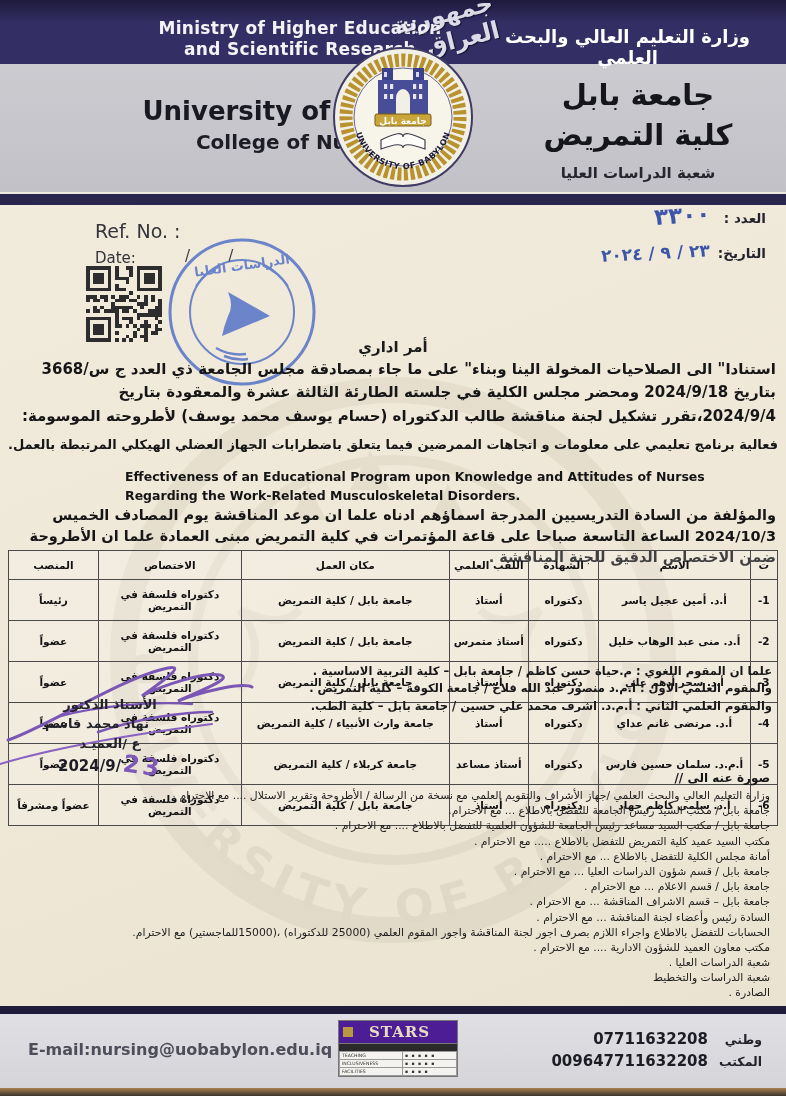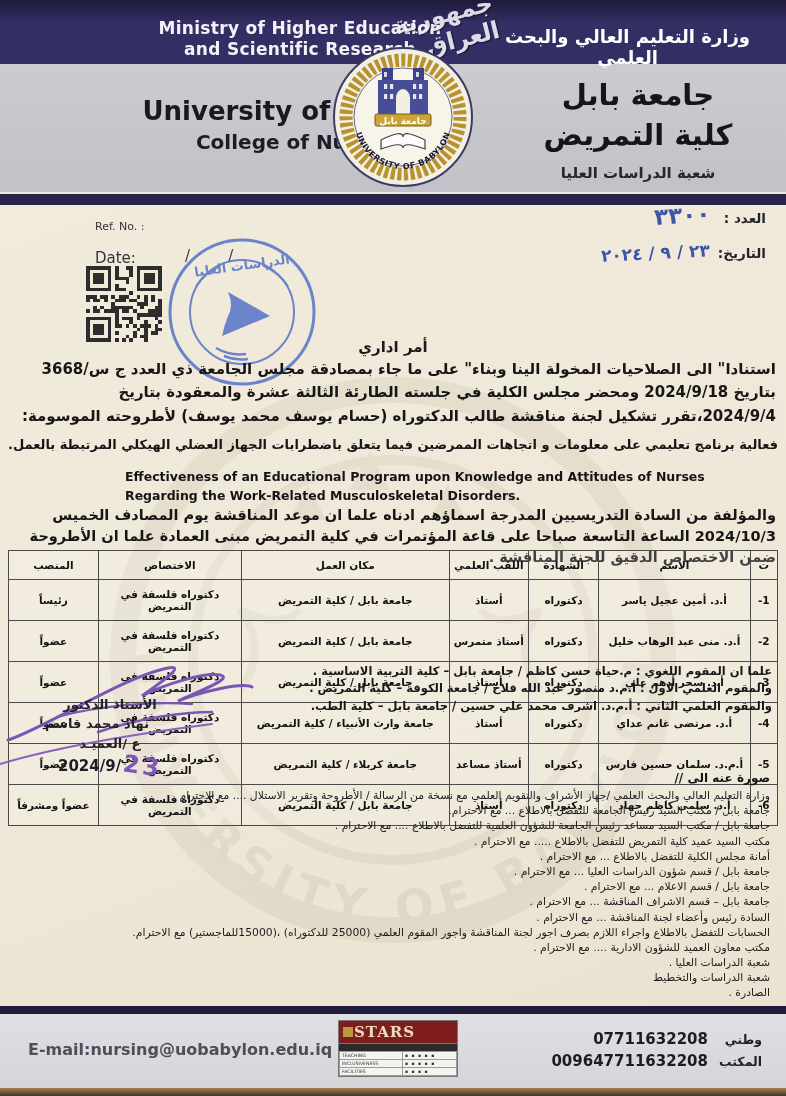--- a/index.html
+++ b/index.html
@@ -15,21 +15,21 @@
   .ministry-ar{position:absolute;top:26px;right:6px;width:305px;text-align:center;color:#fff;font-weight:bold;font-size:18px;direction:rtl}
   .republic{position:absolute;top:6px;left:348px;width:150px;color:#efeef6;font-size:24px;font-weight:bold;direction:rtl;transform:rotate(-14deg);opacity:.9;text-shadow:1px 1px 1px #11102a}
   .univ-en{position:absolute;top:96px;left:60px;width:480px;text-align:center;color:#191922;font-weight:bold;font-size:26px}
   .coll-en{position:absolute;top:130px;left:60px;width:480px;text-align:center;color:#1d1d26;font-weight:bold;font-size:20px}
   .univ-ar{position:absolute;top:78px;right:18px;width:260px;text-align:center;color:#15151c;font-weight:bold;font-size:29px;direction:rtl}
   .coll-ar{position:absolute;top:118px;right:18px;width:260px;text-align:center;color:#15151c;font-weight:bold;font-size:29px;direction:rtl}
   .div-ar{position:absolute;top:164px;right:18px;width:260px;text-align:center;color:#26262e;font-weight:bold;font-size:15px;direction:rtl}
   .logo{position:absolute;top:46px;left:332px;width:142px;height:142px}
 
   
-  .ref-label{position:absolute;top:220px;left:95px;font-size:11px;color:#33333a;font-weight:500}
+  .ref-label{position:absolute;top:220px;left:95px;font-size:19px;color:#33333a;font-weight:500}
   .date-label{position:absolute;top:249px;left:95px;font-size:15px;color:#33333a}
   .date-slashes{position:absolute;top:247px;left:185px;font-size:15px;color:#3a3a42;white-space:pre}
   .meta-num{position:absolute;top:208px;right:20px;direction:rtl;display:flex;align-items:center;gap:14px}
   .meta-date{position:absolute;top:243px;right:20px;direction:rtl;display:flex;align-items:center;gap:8px}
   .meta-label{font-size:13.5px;font-weight:bold;color:#23232b}
   .ink{color:#3b55a8;font-weight:bold}
   .ink-num{font-size:23px;letter-spacing:11px;transform:rotate(-4deg);margin-top:-6px}
   .ink-date{font-size:17px;letter-spacing:2px;transform:rotate(-3deg)}
   .qr{position:absolute;top:266px;left:86px;width:76px;height:76px}
   .stamp{position:absolute;top:236px;left:166px;width:152px;height:152px;opacity:.82}
@@ -65,21 +65,21 @@
   
   .foot-sep{position:absolute;top:1006px;left:0;right:0;height:8px;background:#1f1c3b}
   .footer{position:absolute;top:1014px;left:0;right:0;height:74px;background:linear-gradient(180deg,#e0dfe4,#d5d4d9)}
   .foot-bottom{position:absolute;top:1088px;left:0;right:0;bottom:0;background:linear-gradient(180deg,#a97f4e,#3a352c)}
   .email{position:absolute;top:1040px;left:28px;font-weight:bold;font-size:16px;color:#4e4e5a}
   .phones{position:absolute;top:1030px;right:24px;width:280px;direction:rtl}
   .phone-row{display:flex;align-items:center;gap:14px;justify-content:flex-start;margin-bottom:4px}
   .phone-label{font-weight:bold;font-size:12.5px;color:#22222a;width:40px}
   .phone-num{font-weight:bold;font-size:15px;color:#1c1c24;direction:ltr}
   .stars{position:absolute;top:1020px;left:338px;width:120px;background:#f4f3ef;border:1px solid #777;font-family:"DejaVu Serif",serif}
-  .stars-head{background:#7f1d1d;color:#e8dcc0;display:flex;align-items:center;gap:1px;padding:2px 4px;font-size:15px;font-weight:bold;letter-spacing:1px}
+  .stars-head{background:#4c1d95;color:#e8dcc0;display:flex;align-items:center;gap:16px;padding:2px 4px;font-size:15px;font-weight:bold;letter-spacing:1px}
   .stars-sq{width:10px;height:10px;background:#b9983f;display:inline-block}
   .stars-bar{background:#2a2a2a;height:8px;border-top:1px solid #777}
   .stars-tbl{width:100%;border-collapse:collapse;font-family:"DejaVu Sans",sans-serif}
   .stars-tbl td{border:1px solid #999;font-size:4.6px;color:#333;padding:1px 2px;height:8px}
   .stars-cells{letter-spacing:1px;font-size:5px;color:#555}
 
   .watermark{position:absolute;top:370px;left:40px;width:706px;height:620px;opacity:.08;pointer-events:none}
 </style>
 </head>
 <body>

